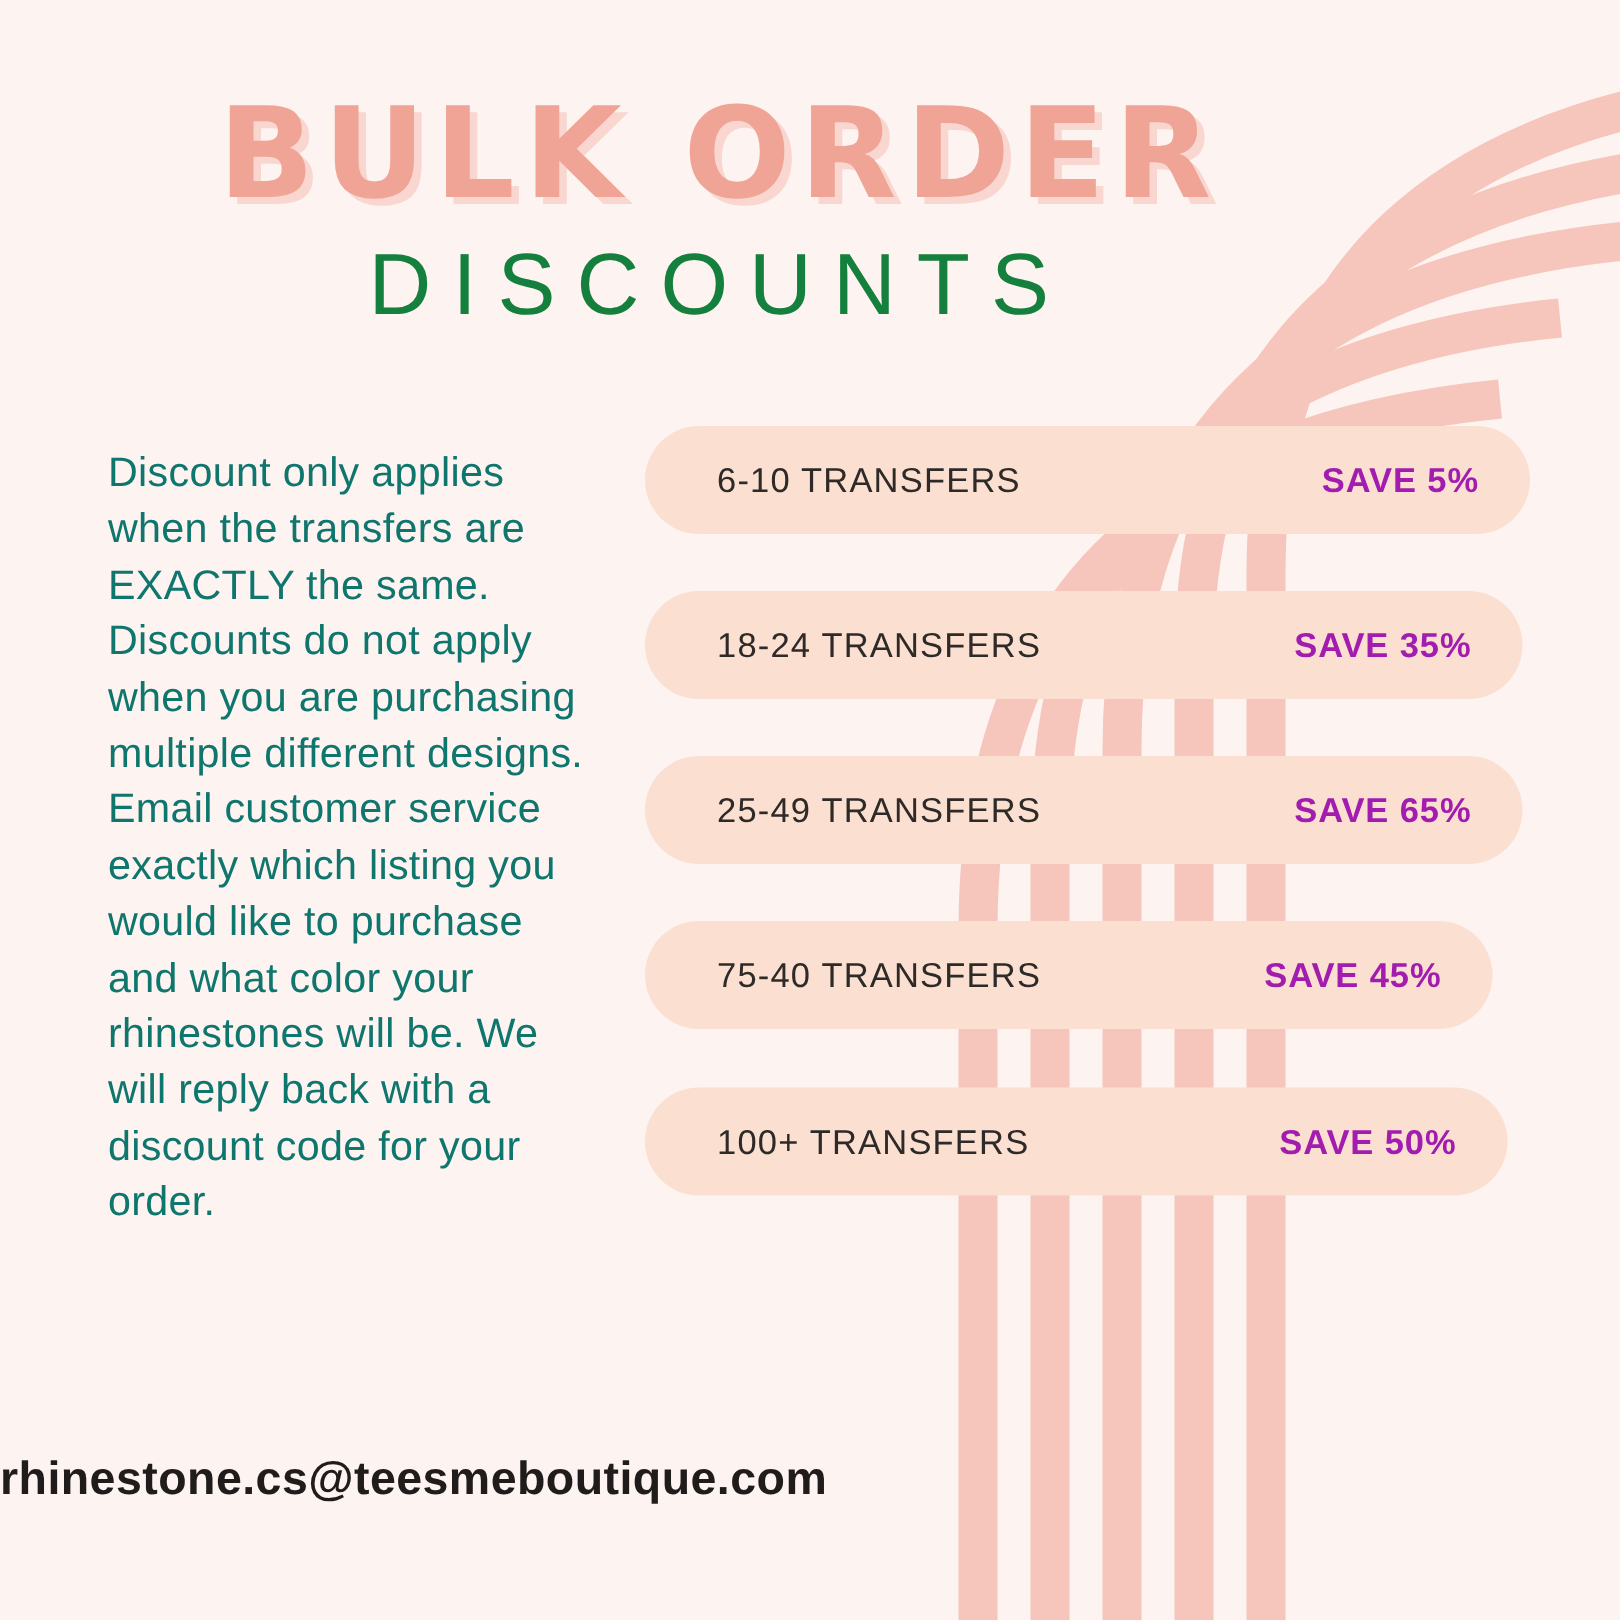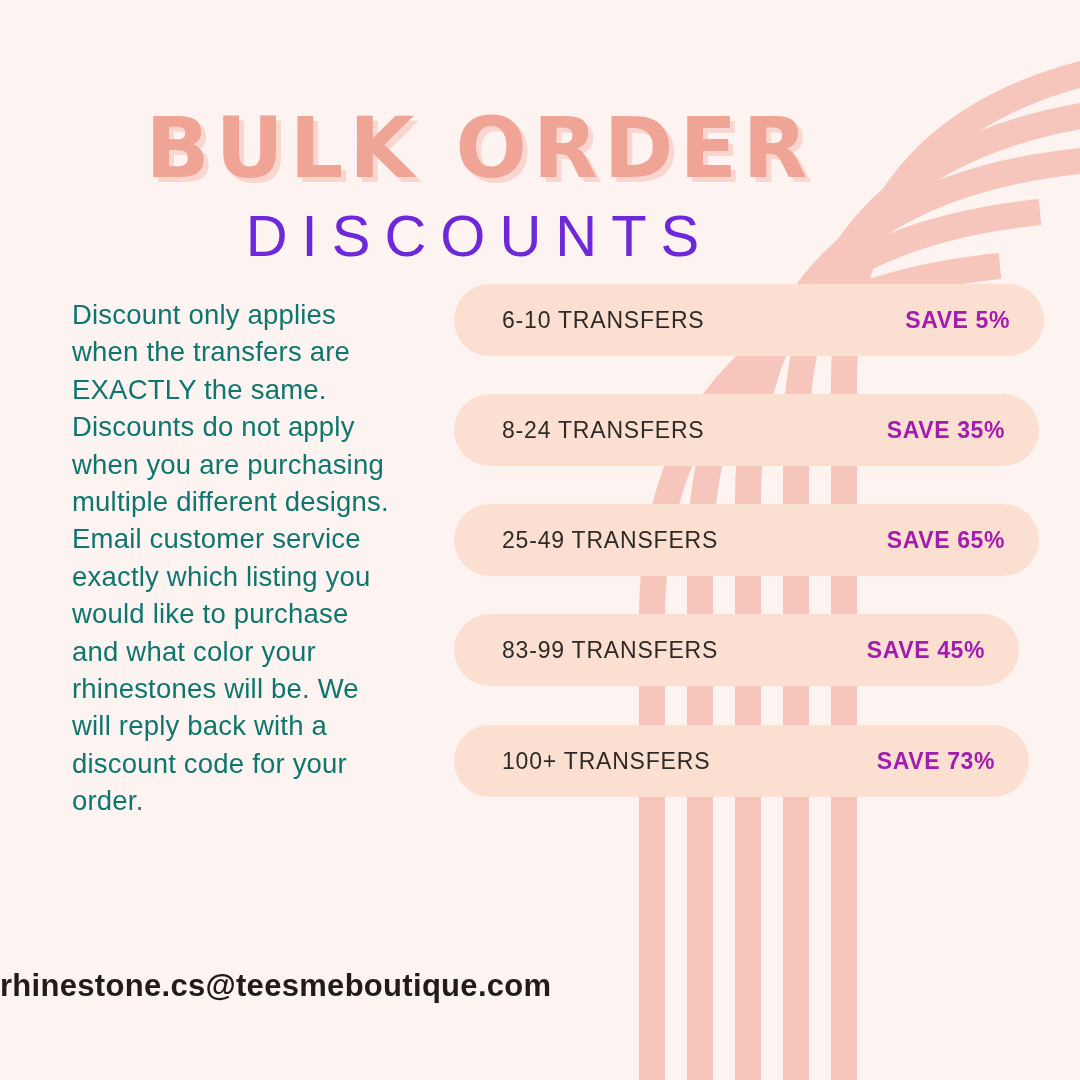--- a/index.html
+++ b/index.html
@@ -30,38 +30,37 @@
   }
 
   
   .title-wrap {
     position: absolute;
     top: 60px;
     left: 0;
     width: 959px;
     text-align: center;
     z-index: 5;
-    margin-top: 46px;
   }
   .title-main {
     font-family: "DejaVu Sans", sans-serif;
     font-weight: bold;
     font-size: 84px;
     letter-spacing: 6px;
     color: #f0a496;
     line-height: 1.0;
     text-shadow: 5px 5px 0 rgba(240,164,150,0.35);
     margin: 0;
   }
   .title-sub {
     font-family: "Liberation Sans", sans-serif;
     font-weight: 400;
     font-size: 58px;
     letter-spacing: 14px;
-    color: #6d28d9;
+    color: #15803d;
     margin-top: 12px;
   }
 
   
   .paragraph {
     position: absolute;
     left: 72px;
     top: 296px;
     width: 330px;
     font-family: "Liberation Sans", sans-serif;
@@ -69,21 +68,21 @@
     line-height: 1.36;
     color: #0f766e;
     letter-spacing: 0.2px;
     z-index: 6;
     white-space: pre-wrap;
   }
 
   
   .tiers {
     position: absolute;
-    left: 454px;
+    left: 430px;
     top: 284px;
     width: 590px;
     z-index: 6;
   }
   .tier {
     position: relative;
     height: 72px;
     border-radius: 40px;
     background: #fbdfd0;
     display: flex;
@@ -148,32 +147,32 @@
   </div>
 
   <div class="paragraph">Discount only applies when the transfers are EXACTLY the same. Discounts do not apply when you are purchasing multiple different designs. Email customer service exactly which listing you would like to purchase and what color your rhinestones will be. We will reply back with a discount code for your order.</div>
 
   <div class="tiers">
     <div class="tier w1">
       <span class="tier-label">6-10 TRANSFERS</span>
       <span class="tier-save">SAVE 5%</span>
     </div>
     <div class="tier w2">
-      <span class="tier-label">8-24 TRANSFERS</span>
+      <span class="tier-label">18-24 TRANSFERS</span>
       <span class="tier-save">SAVE 35%</span>
     </div>
     <div class="tier w3">
       <span class="tier-label">25-49 TRANSFERS</span>
       <span class="tier-save">SAVE 65%</span>
     </div>
     <div class="tier w5">
-      <span class="tier-label">83-99 TRANSFERS</span>
+      <span class="tier-label">75-40 TRANSFERS</span>
       <span class="tier-save">SAVE 45%</span>
     </div>
     <div class="tier w6">
       <span class="tier-label">100+ TRANSFERS</span>
-      <span class="tier-save">SAVE 73%</span>
+      <span class="tier-save">SAVE 50%</span>
     </div>
   </div>
 
   <div class="email">rhinestone.cs@teesmeboutique.com</div>
 
 </div>
 
 </body></html>

